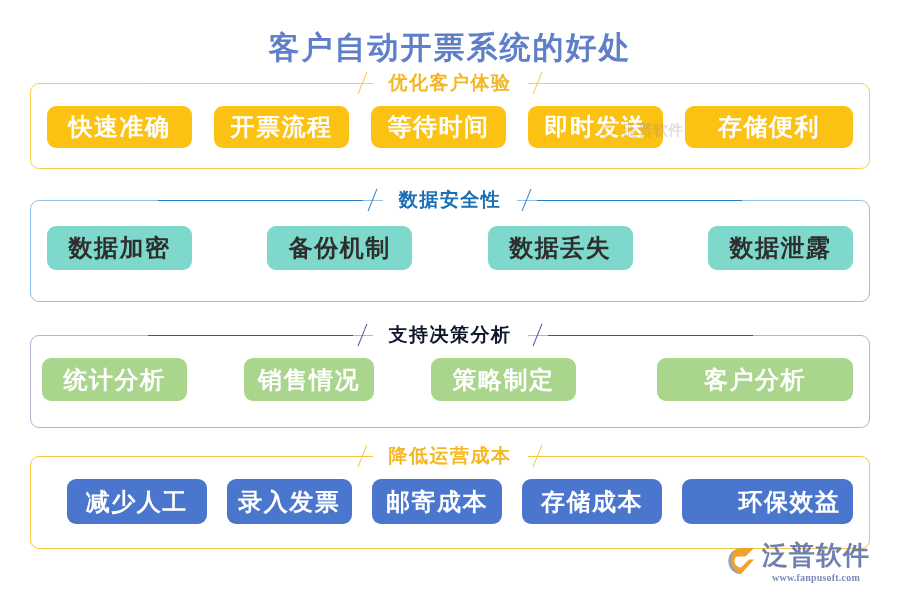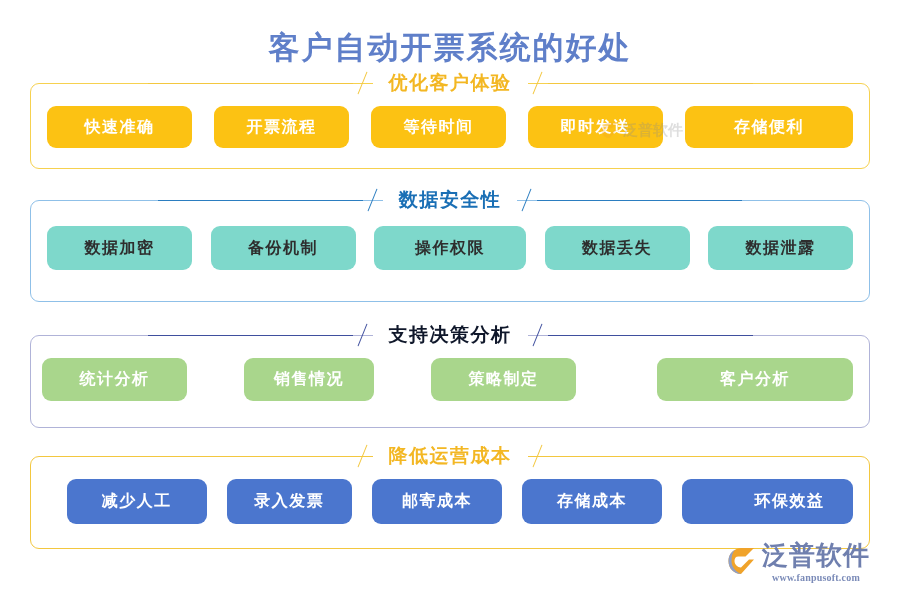--- a/index.html
+++ b/index.html
@@ -102,21 +102,21 @@
     display: flex;
     align-items: center;
     justify-content: space-between;
     padding: 0 17px;
     z-index: 3;
   }
 
   .pill {
     border-radius: 9px;
     color: #ffffff;
-    font-size: 16px;
+    font-size: 24px;
     font-weight: 700;
     letter-spacing: 1.5px;
     display: flex;
     align-items: center;
     justify-content: center;
     white-space: nowrap;
     font-family: "Liberation Serif", "DejaVu Serif", serif;
   }
 
   
@@ -235,21 +235,20 @@
   <div class="section-head">
     <span class="head-line"></span>
     <span class="head-slash"></span>
     <span class="head-title">数据安全性</span>
     <span class="head-slash"></span>
     <span class="head-line"></span>
   </div>
   <div class="pill-row">
     <div class="pill" style="width:145px;">数据加密</div>
     <div class="pill" style="width:145px;">备份机制</div>
-    <div class="pill" style="width:152px;">操作权限</div>
     <div class="pill" style="width:145px;">数据丢失</div>
     <div class="pill" style="width:145px;">数据泄露</div>
   </div>
 </div>
 
 <div class="section" id="sec3" style="top:322px;">
   <div class="section-frame"></div>
   <div class="section-head">
     <span class="head-line"></span>
     <span class="head-slash"></span>

